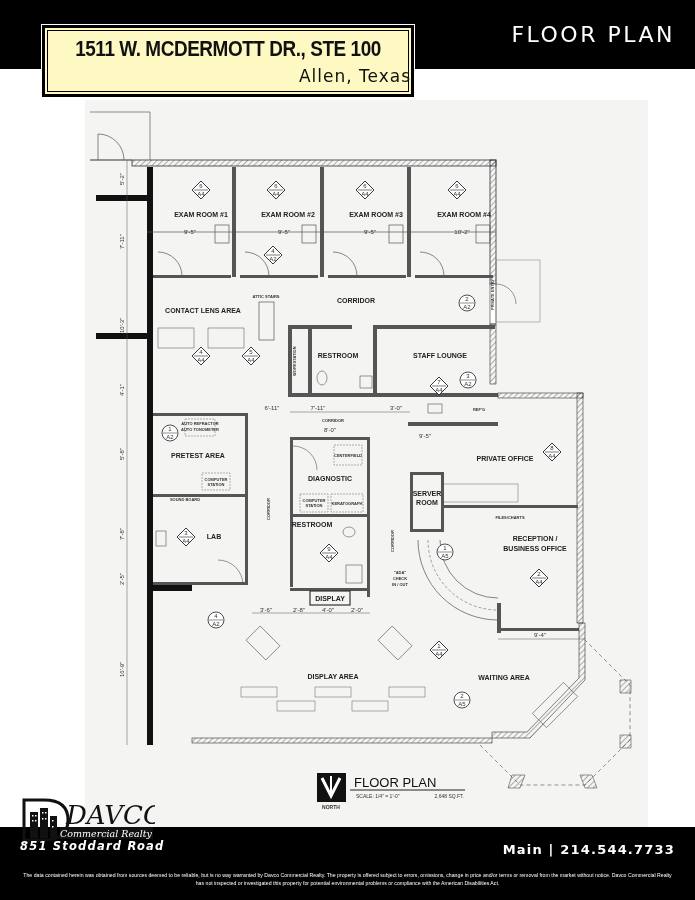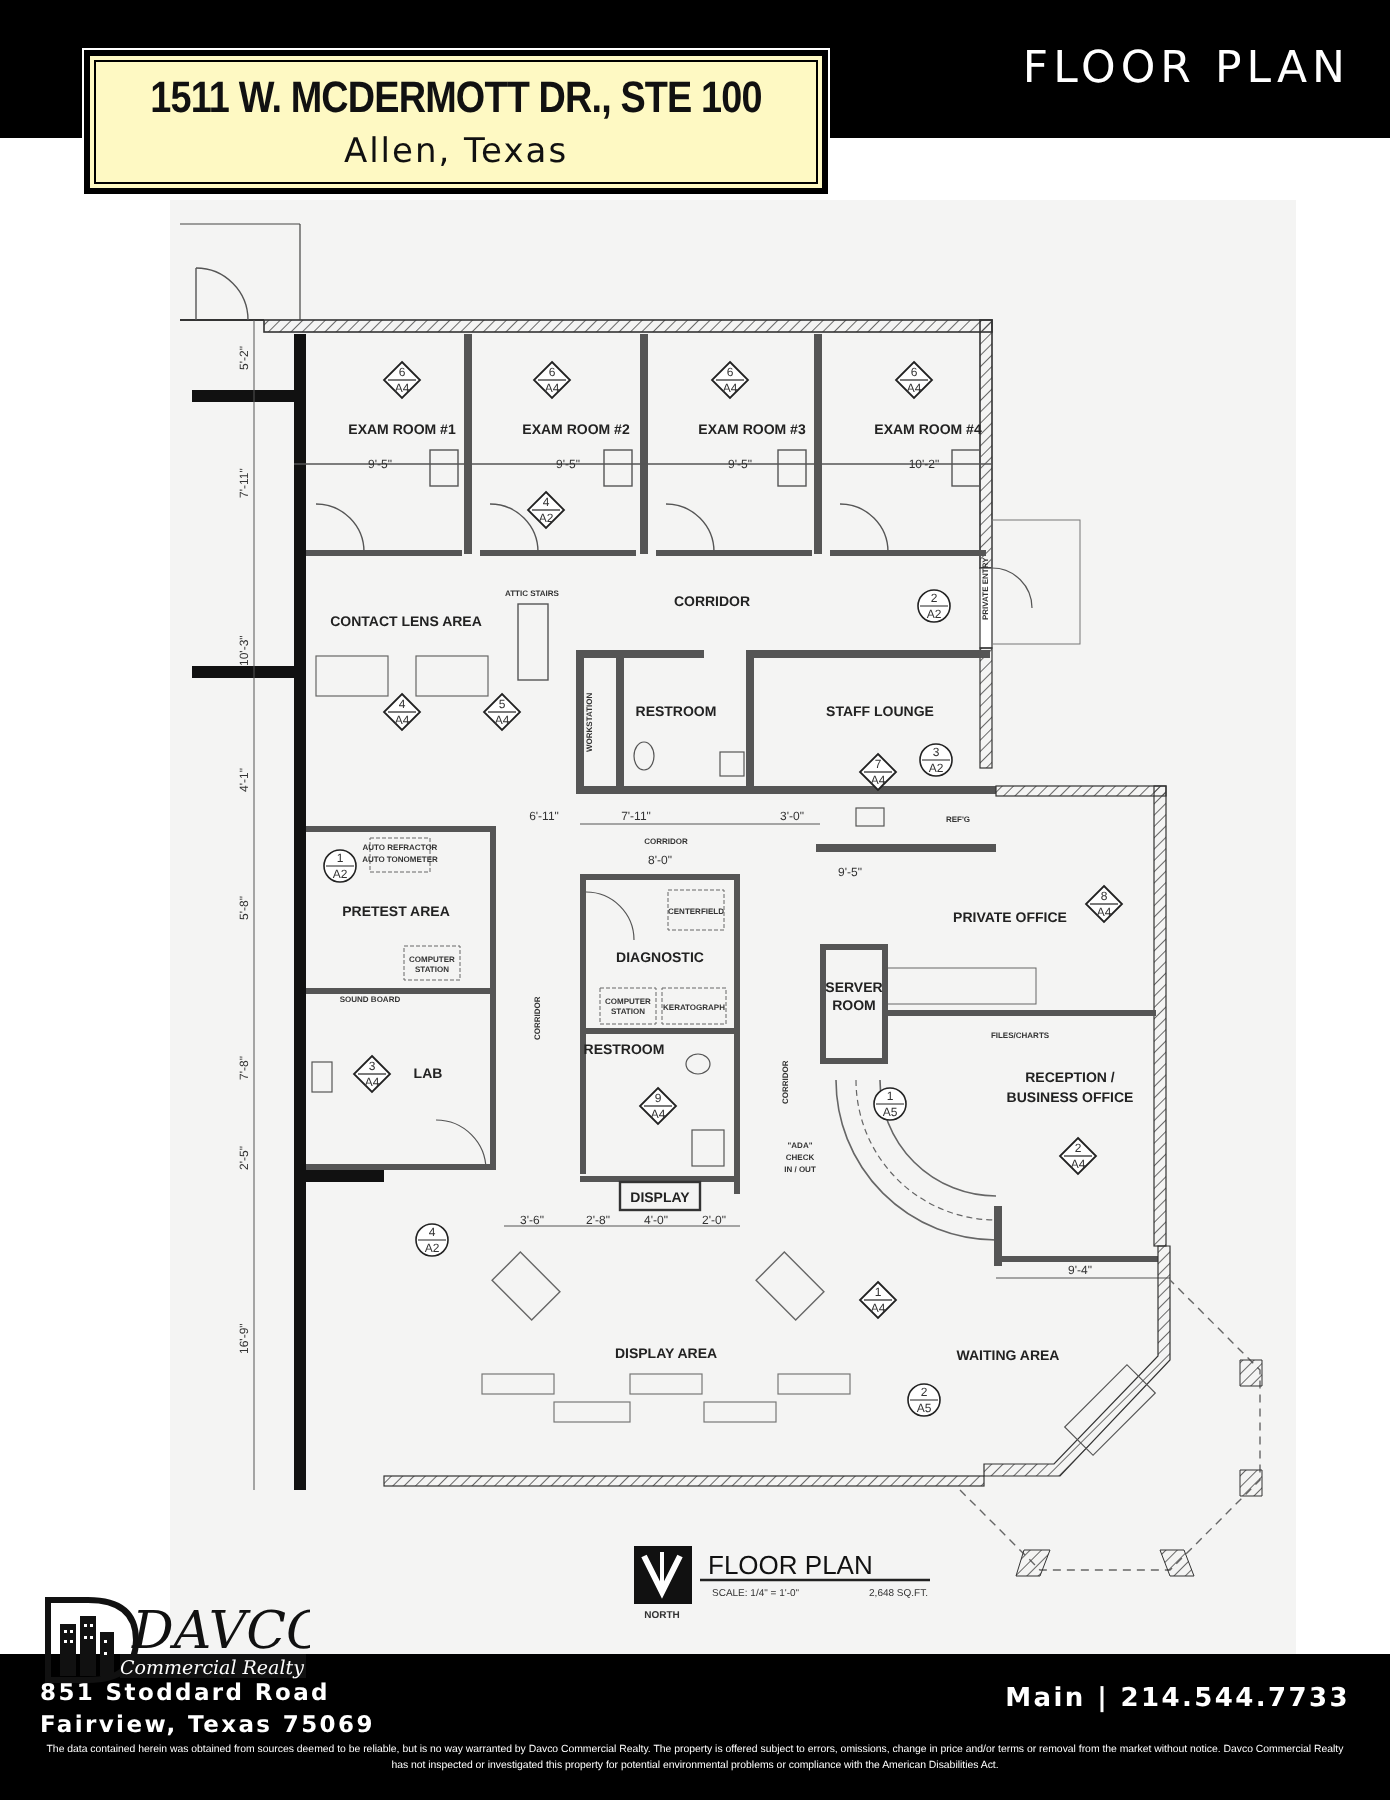--- a/index.html
+++ b/index.html
@@ -5,36 +5,36 @@
   * { box-sizing: border-box; margin: 0; padding: 0; }
   html, body { width: 695px; height: 900px; background: #ffffff; overflow: hidden; }
   body { position: relative; font-family: "Liberation Sans", sans-serif; }
 
   .top-bar { position: absolute; left: 0; top: 0; width: 695px; height: 69px; background: #000; }
   .addr-box { position: absolute; left: 42px; top: 25px; width: 372px; height: 72px; background: #fef9c3;
               border: 3px solid #000; outline: 1px solid #fff; }
   .addr-box .inner { position: absolute; inset: 2px; border: 1px solid #000; }
   .addr-line1 { position: absolute; left: 0; right: 0; top: 8px; text-align: center; font-family: "Liberation Sans", sans-serif;
                 font-size: 22px; font-weight: bold; letter-spacing: -0.5px; color: #111; transform: scaleX(0.86); }
-  .addr-line2 { position: absolute; left: 0; right: 0; top: 38px; text-align: center; font-family: "DejaVu Sans", sans-serif;
+  .addr-line2 { position: absolute; left: 0; right: 0; top: 38px; text-align: right; font-family: "DejaVu Sans", sans-serif;
                 font-size: 17px; letter-spacing: 1px; color: #111; }
   .page-title { position: absolute; right: 20px; top: 22px; color: #fff; font-family: "DejaVu Sans", sans-serif;
                 font-size: 22px; letter-spacing: 2.5px; font-weight: normal; }
 
   .plan-sheet { position: absolute; left: 85px; top: 100px; width: 563px; height: 728px; background: #f4f4f3; }
   .plan-sheet svg { position: absolute; left: 0; top: 0; }
 
   .room-label { font-family: "Liberation Sans", sans-serif; font-weight: bold; font-size: 7px; fill: #222; }
   .dim-label { font-family: "Liberation Sans", sans-serif; font-size: 6px; fill: #333; }
   .tiny-label { font-family: "Liberation Sans", sans-serif; font-size: 4px; fill: #333; font-weight: bold; }
 
   .logo { position: absolute; left: 20px; top: 796px; width: 135px; height: 46px; font-style: italic; }
   .bottom-bar { position: absolute; left: 0; top: 827px; width: 695px; height: 73px; background: #000; }
   .office-addr { position: absolute; left: 20px; top: 838px; color: #fff; font-family: "DejaVu Sans", sans-serif;
-                 font-weight: bold; font-size: 11.5px; letter-spacing: 1.2px; line-height: 16px; }
+                 font-weight: bold; font-size: 11.5px; letter-spacing: 1.2px; line-height: 16px; font-style: italic; }
   .phone { position: absolute; right: 20px; top: 842px; color: #fff; font-family: "DejaVu Sans", sans-serif;
            font-weight: bold; font-size: 13px; letter-spacing: 1.2px; }
   .disclaimer { position: absolute; left: 20px; right: 20px; top: 871px; color: #fff; text-align: center;
                 font-family: "Liberation Sans", sans-serif; font-size: 5.2px; line-height: 8px; }
 </style>
 </head>
 <body>
 
 <div class="top-bar"></div>
 <div class="addr-box">
@@ -382,16 +382,15 @@
         <rect x="32" y="30" width="1.5" height="1.5"></rect>
     </g>
     <text x="46" y="28" style="font-family:'DejaVu Serif',serif;font-size:26px;fill:#111">DAVCO</text>
     <rect x="40" y="31" width="93" height="12" fill="#111"></rect>
     <text x="86" y="41" text-anchor="middle" style="font-family:'DejaVu Serif',serif;font-size:9.5px;fill:#fff">Commercial Realty</text>
   </svg>
 </div>
 
 <div class="office-addr">
   <div>851 Stoddard Road</div>
-  <div>Fairview, Texas 75069</div>
 </div>
 <div class="phone">Main | 214.544.7733</div>
 <div class="disclaimer">The data contained herein was obtained from sources deemed to be reliable, but is no way warranted by Davco Commercial Realty.  The property is offered subject to errors, omissions, change in price and/or terms or removal from the market without notice.  Davco Commercial Realty has not inspected or investigated this property for potential environmental problems or compliance with the American Disabilities Act.</div>
 
 </body></html>

